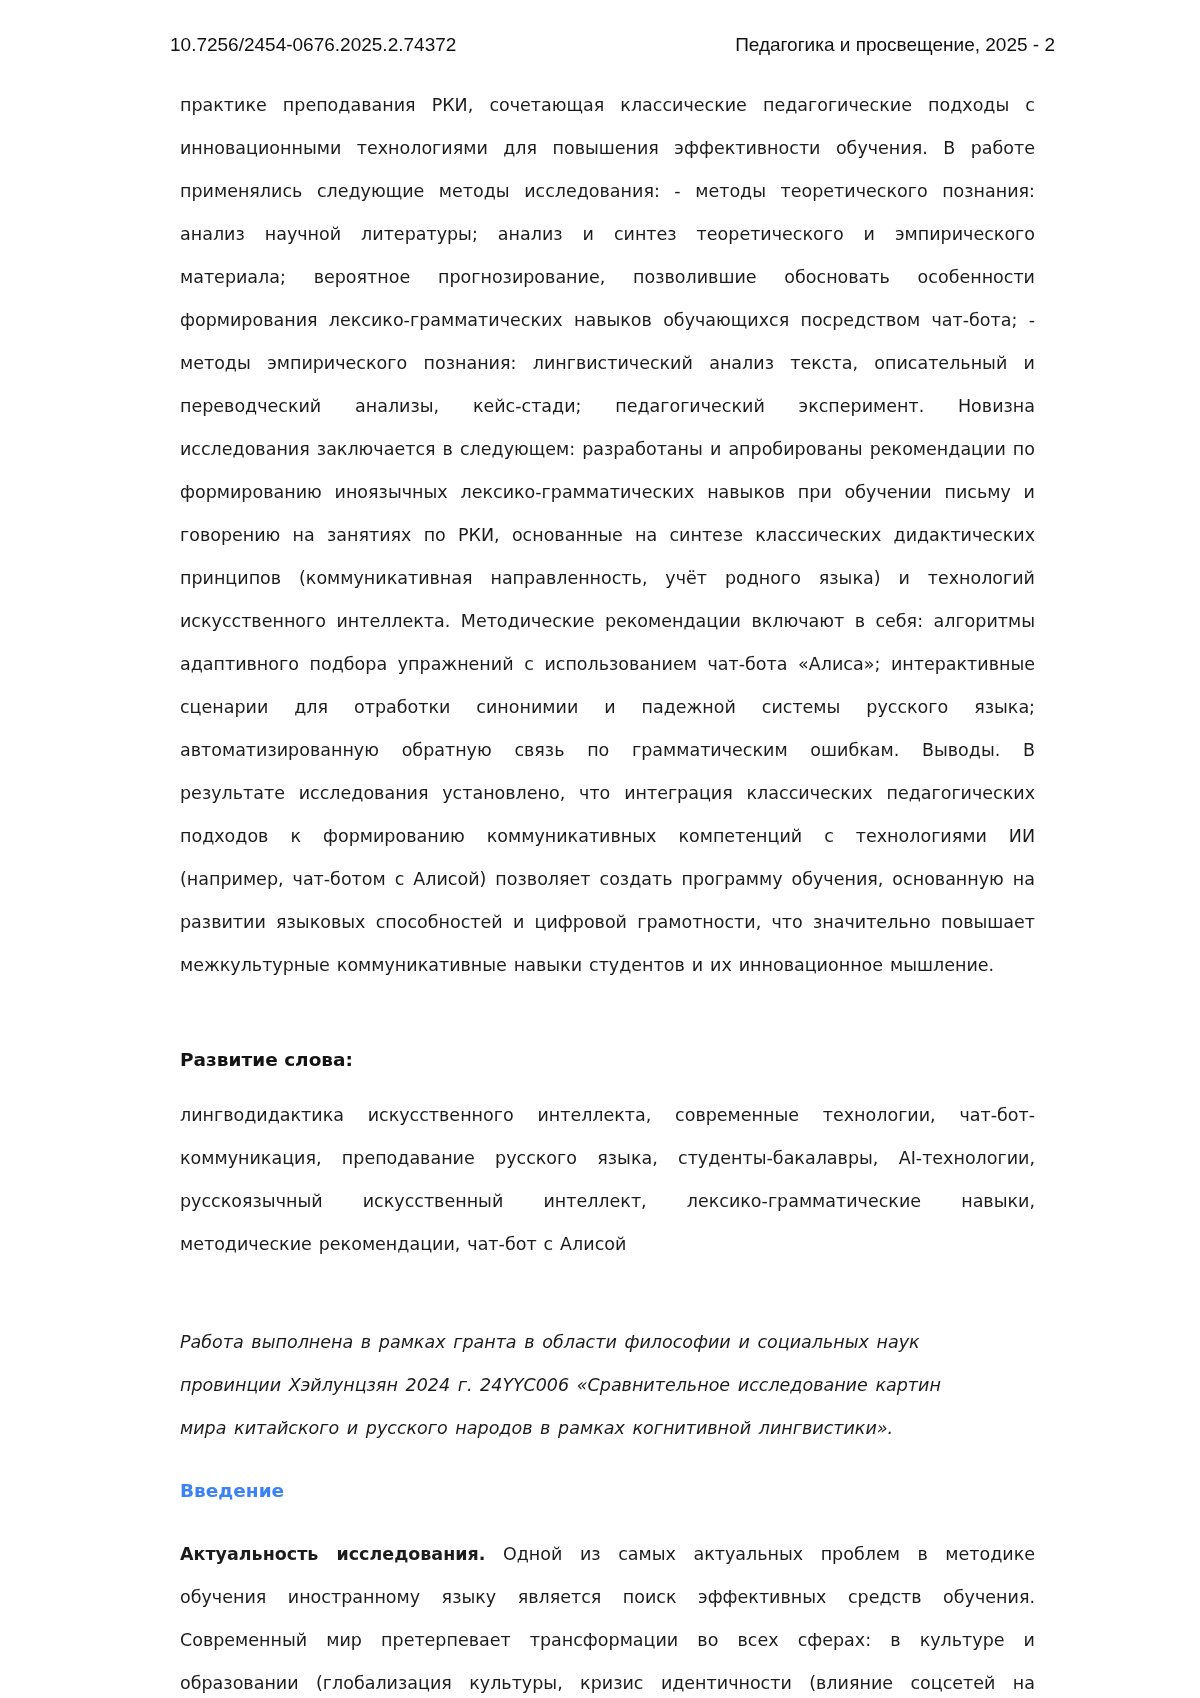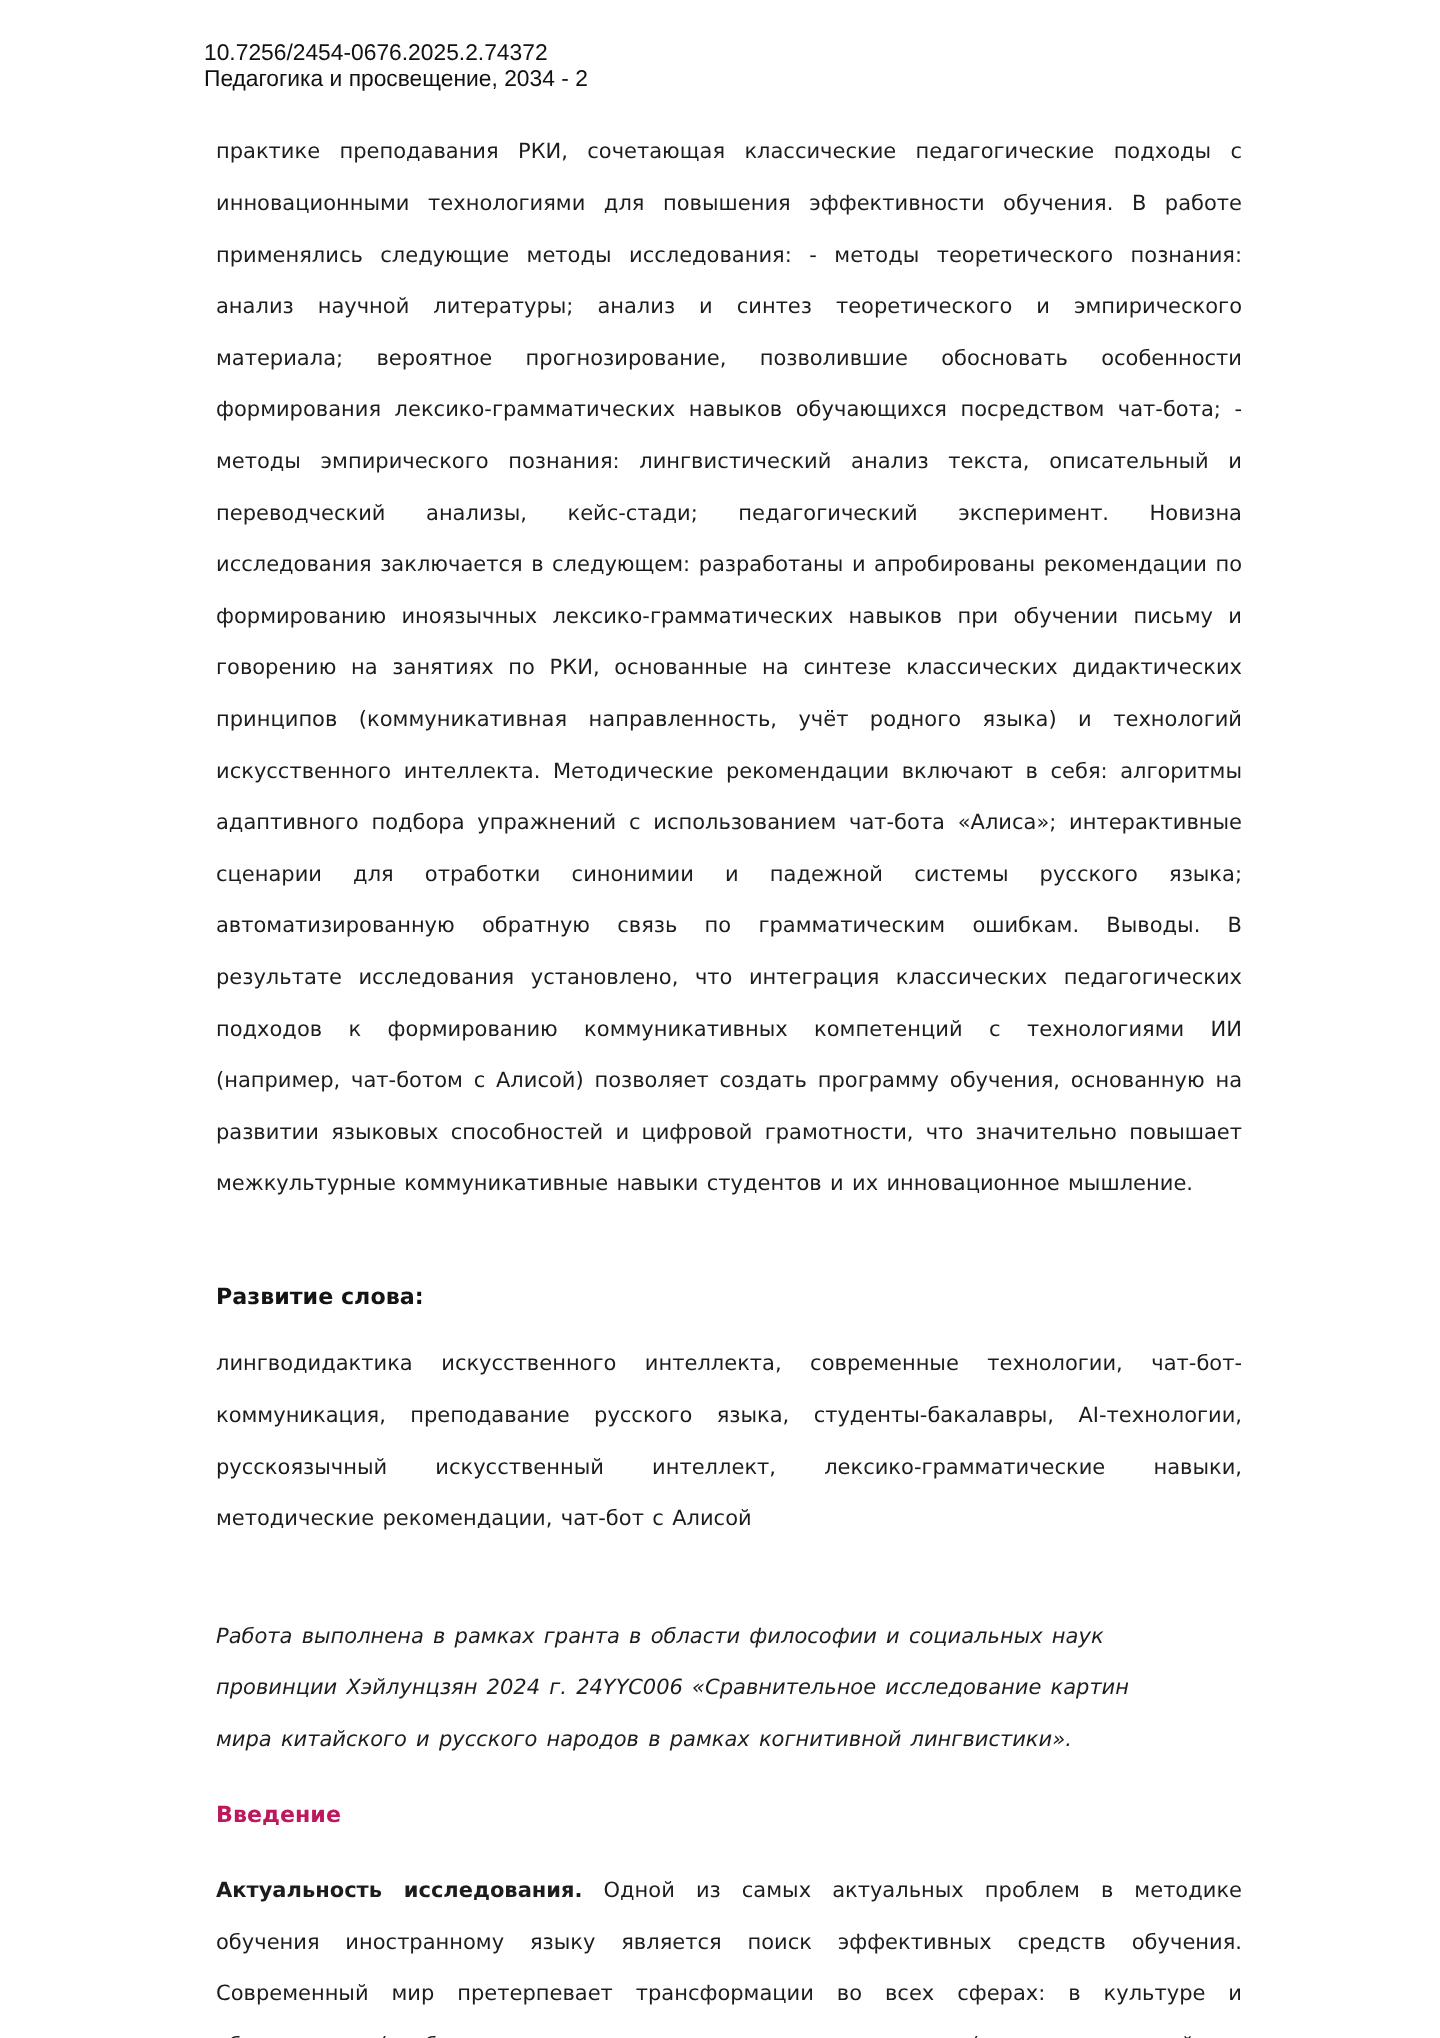--- a/index.html
+++ b/index.html
@@ -23,21 +23,20 @@
     padding-top: 34px;
   }
   .page-header {
     display: flex;
     justify-content: space-between;
     align-items: baseline;
     padding: 0 145px 0 170px;
     font-family: "Liberation Sans", sans-serif;
     font-size: 19px;
     color: #111111;
-    flex-direction: column;
   }
   .content {
     margin: 0 165px 0 180px; 
   }
   .body-text {
     font-size: 17.5px;
     line-height: 43px;
     text-align: justify;
     word-spacing: 0.08em;
     color: #1c1c1c;
@@ -55,39 +54,39 @@
     margin-top: 55px;
     font-style: italic;
     text-align: left;
     max-width: 800px;
     word-spacing: 0.12em;
   }
   .section-heading {
     margin-top: 30px;
     font-size: 18.5px;
     font-weight: bold;
-    color: #be185d;
+    color: #3b82f6;
   }
   .intro { margin-top: 32px; }
   .lead-bold { font-weight: bold; }
   .page-footer {
     margin-top: 18px;
     text-align: center;
     font-size: 17.5px;
     color: #1c1c1c;
   }
 </style>
 </head>
 <body>
 
 <div class="page">
 
   <div class="page-header">
     <span class="header-doi">10.7256/2454-0676.2025.2.74372</span>
-    <span class="header-journal">Педагогика и просвещение, 2034 - 2</span>
+    <span class="header-journal">Педагогика и просвещение, 2025 - 2</span>
   </div>
 
   <div class="content">
 
     <p class="body-text abstract">практике преподавания РКИ, сочетающая классические педагогические подходы с инновационными технологиями для повышения эффективности обучения. В работе применялись следующие методы исследования: - методы теоретического познания: анализ научной литературы; анализ и синтез теоретического и эмпирического материала; вероятное прогнозирование, позволившие обосновать особенности формирования лексико-грамматических навыков обучающихся посредством чат-бота; - методы эмпирического познания: лингвистический анализ текста, описательный и переводческий анализы, кейс-стади; педагогический эксперимент. Новизна исследования заключается в следующем: разработаны и апробированы рекомендации по формированию иноязычных лексико-грамматических навыков при обучении письму и говорению на занятиях по РКИ, основанные на синтезе классических дидактических принципов (коммуникативная направленность, учёт родного языка) и технологий искусственного интеллекта. Методические рекомендации включают в себя: алгоритмы адаптивного подбора упражнений с использованием чат-бота «Алиса»; интерактивные сценарии для отработки синонимии и падежной системы русского языка; автоматизированную обратную связь по грамматическим ошибкам. Выводы. В результате исследования установлено, что интеграция классических педагогических подходов к формированию коммуникативных компетенций с технологиями ИИ (например, чат-ботом с Алисой) позволяет создать программу обучения, основанную на развитии языковых способностей и цифровой грамотности, что значительно повышает межкультурные коммуникативные навыки студентов и их инновационное мышление.</p>
 
     <div class="keywords-heading">Развитие слова:</div>
 
     <p class="body-text keywords">лингводидактика искусственного интеллекта, современные технологии, чат-бот-коммуникация, преподавание русского языка, студенты-бакалавры, AI-технологии, русскоязычный искусственный интеллект, лексико-грамматические навыки, методические рекомендации, чат-бот с Алисой</p>
 

